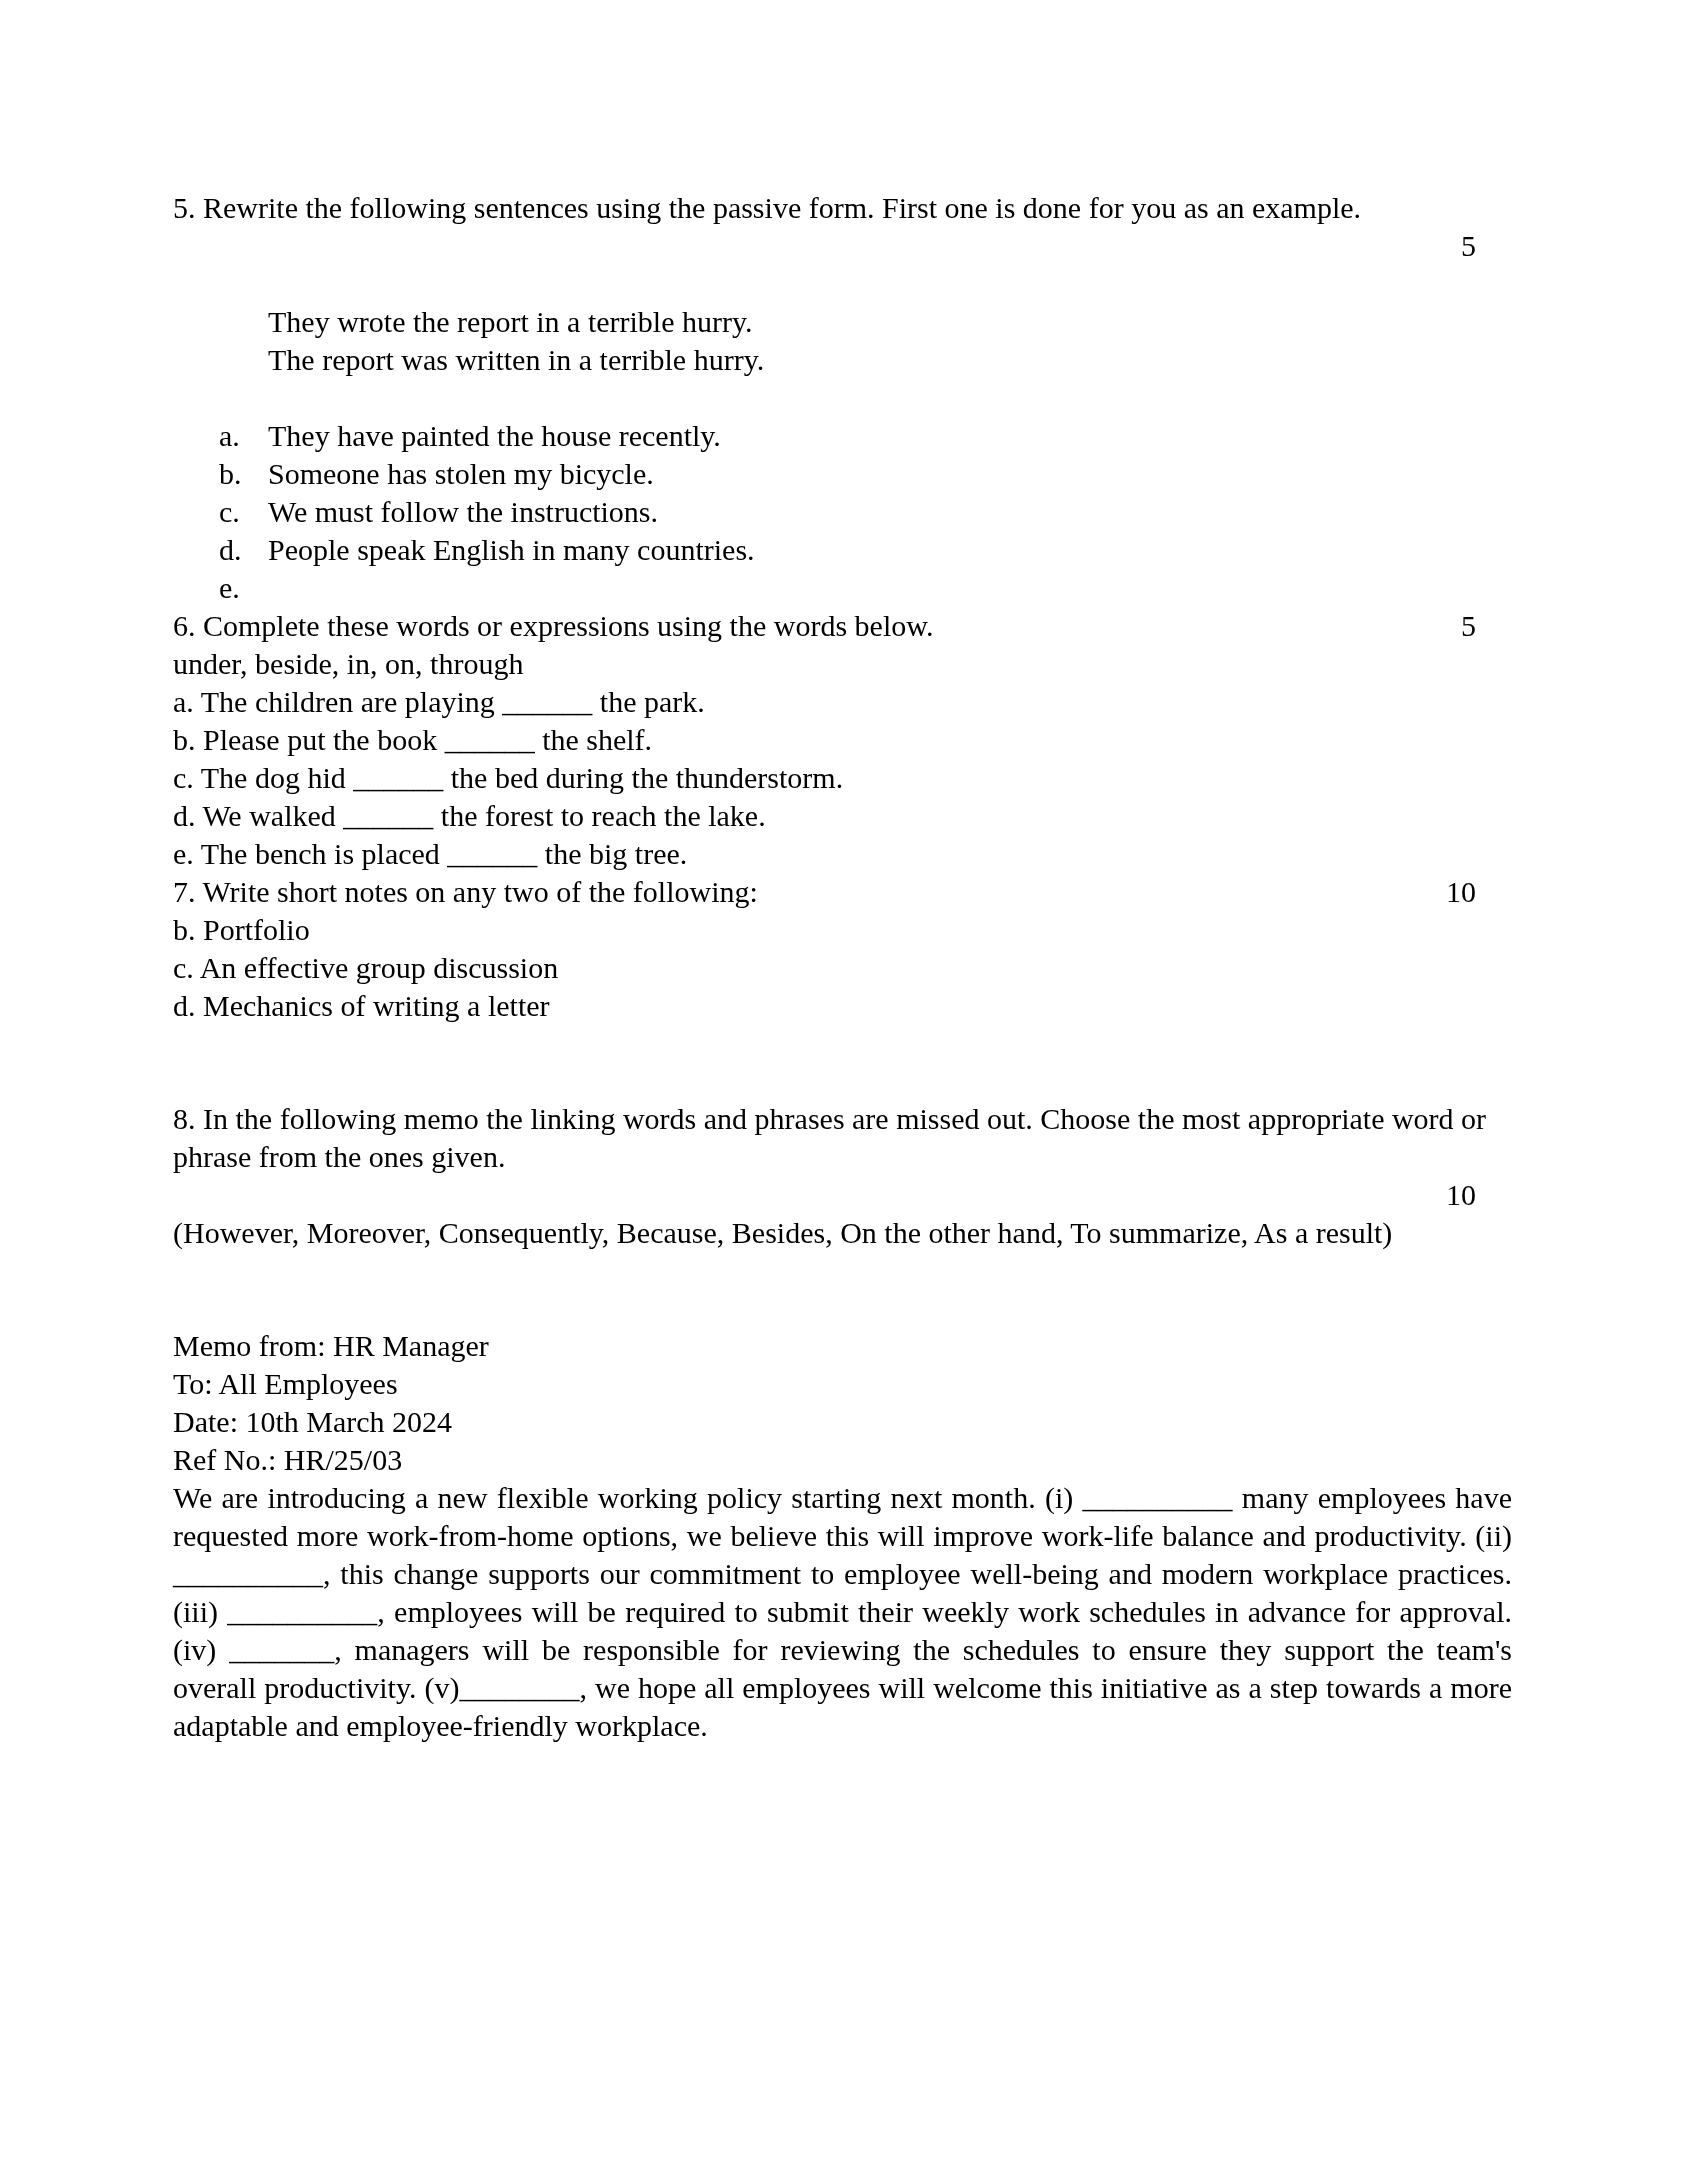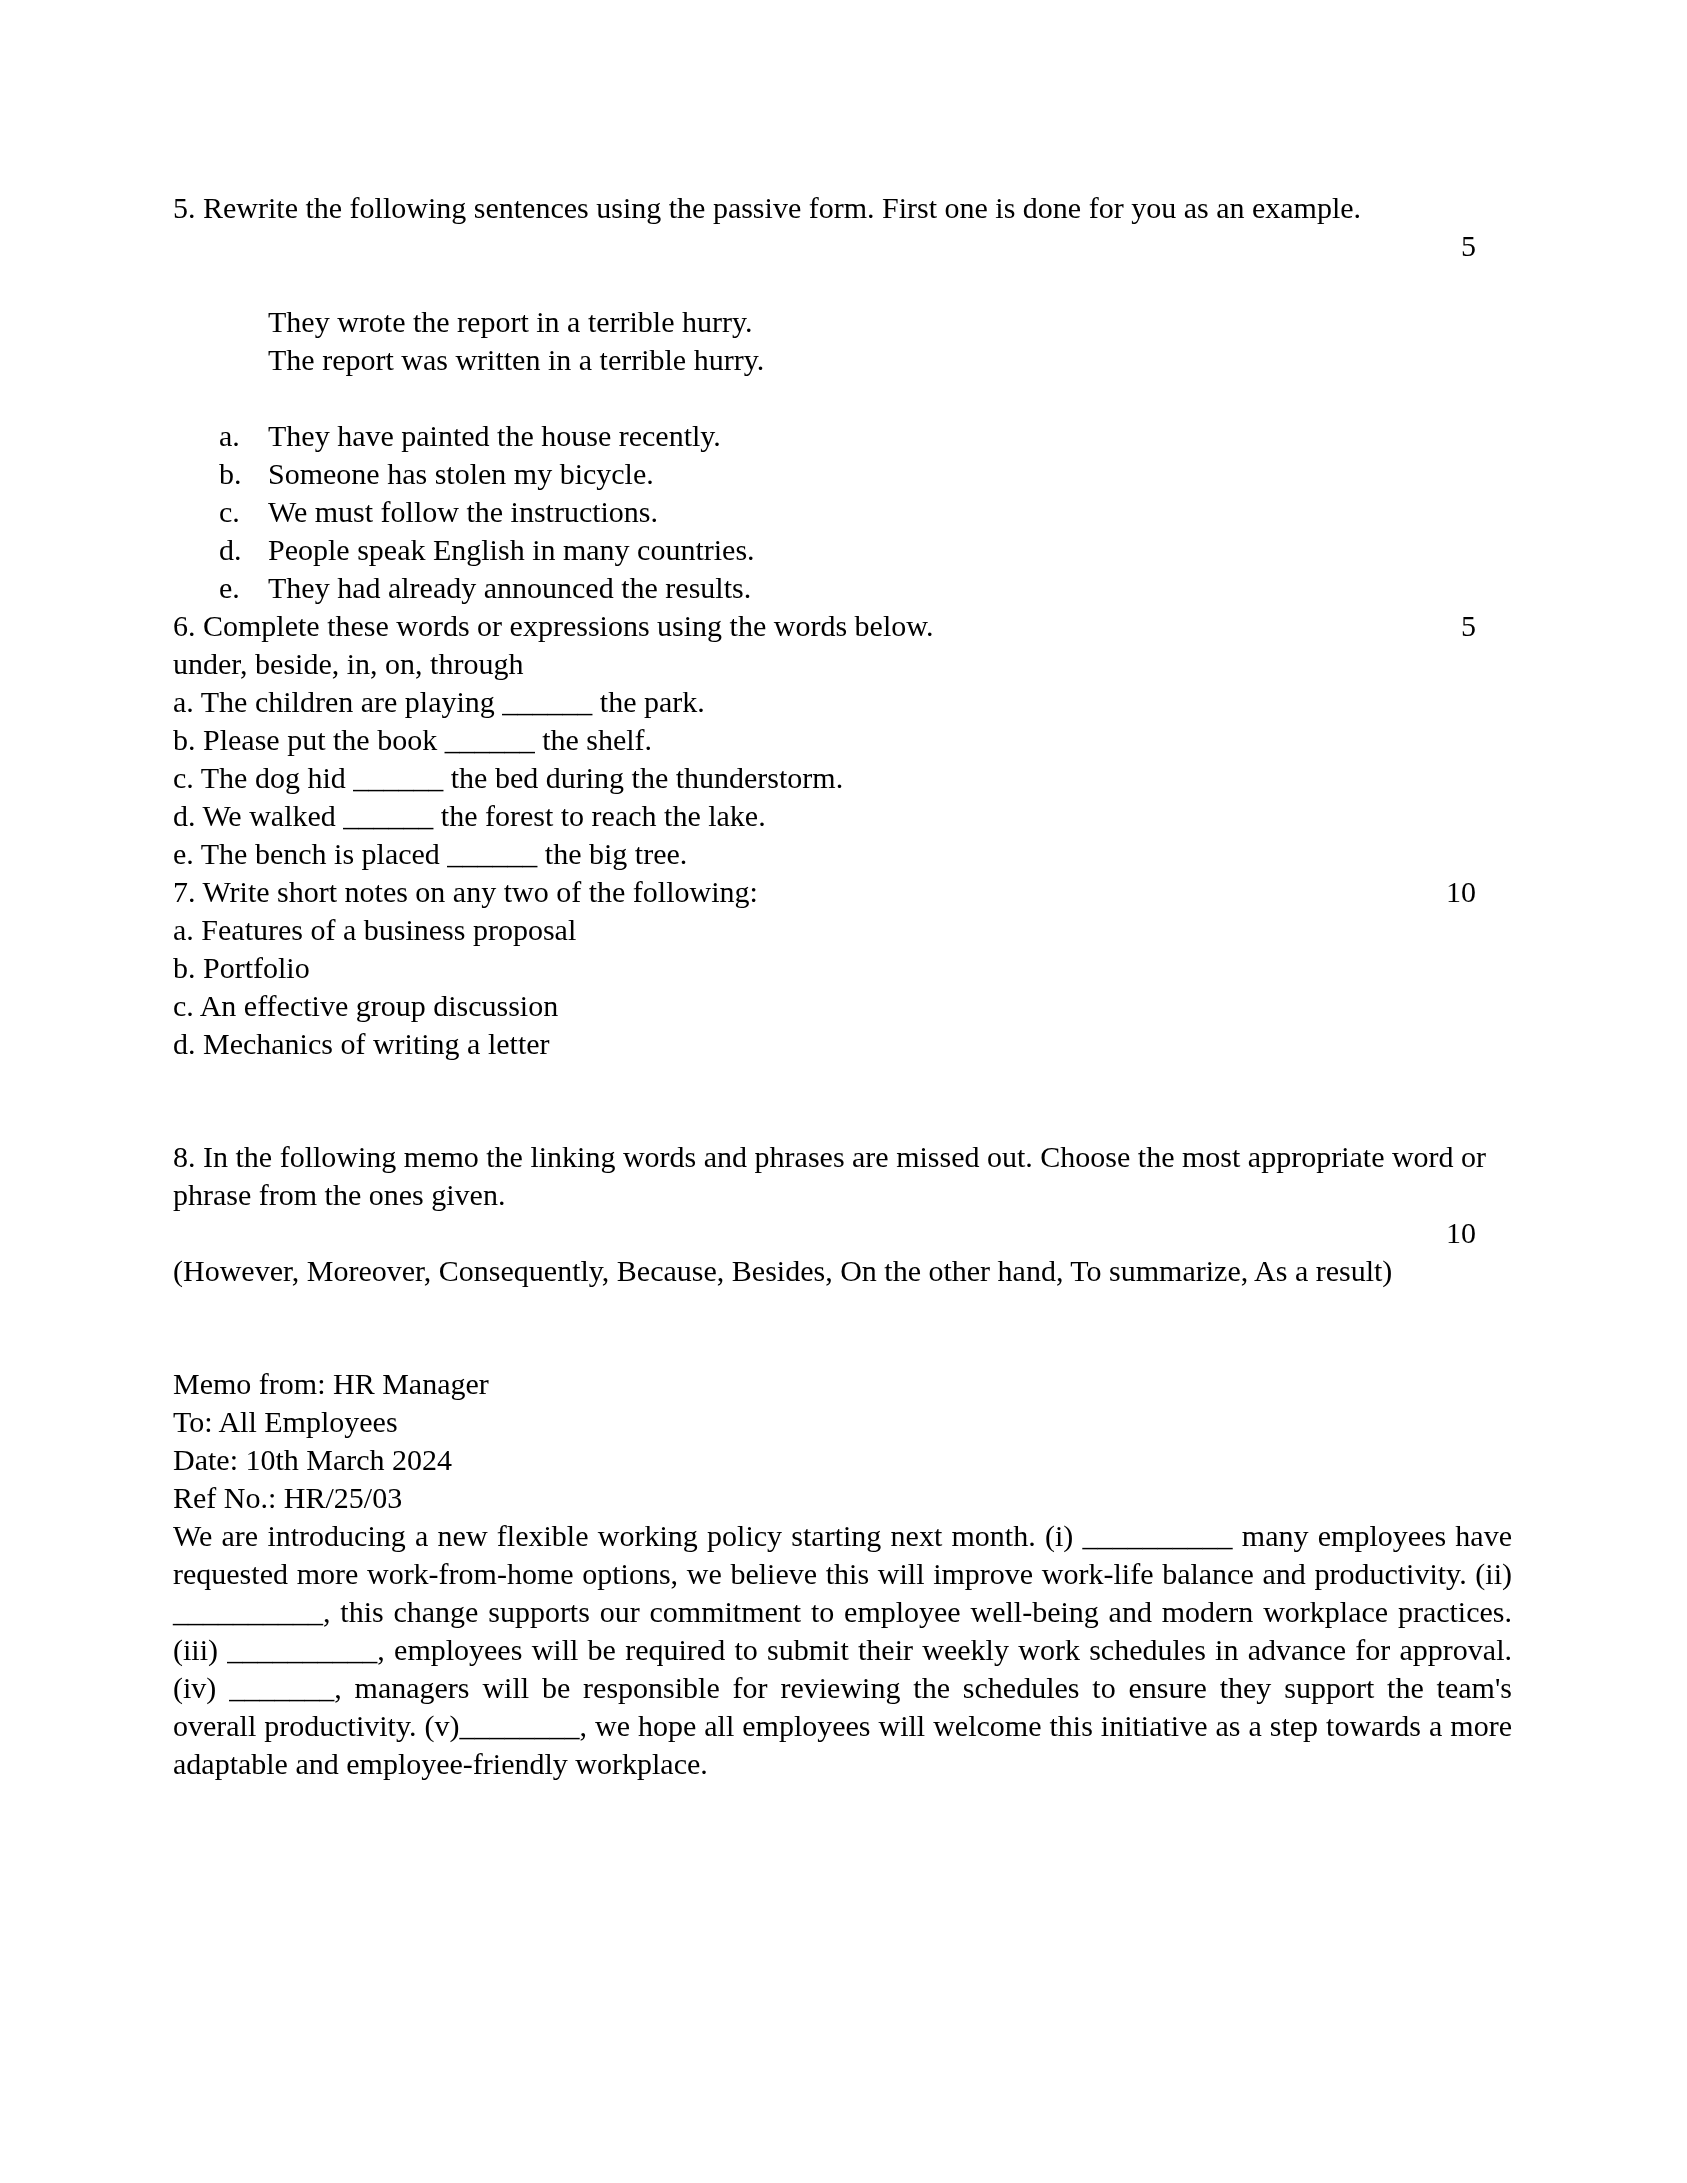--- a/index.html
+++ b/index.html
@@ -79,21 +79,20 @@
     <div class="li line">
       <span class="lbl">c.</span>
       <span>We must follow the instructions.</span>
     </div>
     <div class="li line">
       <span class="lbl">d.</span>
       <span>People speak English in many countries.</span>
     </div>
     <div class="li line">
       <span class="lbl">e.</span>
-      <span>They had already announced the results.</span>
     </div>
   </div>
 
   <div class="title-row mt1">
     <span>6. Complete these words or expressions using the words below.</span>
     <span class="marks">5</span>
   </div>
 
   <div class="line b mt1">under, beside, in, on, through</div>
 
@@ -104,21 +103,20 @@
     <div class="line">d. We walked ______ the forest to reach the lake.</div>
     <div class="line">e. The bench is placed ______ the big tree.</div>
   </div>
 
   <div class="title-row mt1">
     <span><span>7. Write short notes on any </span><span class="b">two</span><span> of the following:</span></span>
     <span class="marks">10</span>
   </div>
 
   <div class="mt1">
-    <div class="line">a. Features of a business proposal</div>
     <div class="line">b. Portfolio</div>
     <div class="line">c. An effective group discussion</div>
     <div class="line">d. Mechanics of writing a letter</div>
   </div>
 
   <div class="mt2">8. In the following memo the linking words and phrases are missed out. Choose the most appropriate word or phrase from the ones given.</div>
   <div class="line marks-line">10</div>
   <div class="b">(However, Moreover, Consequently, Because, Besides, On the other hand, To summarize, As a result)</div>
 
   <div class="mt2">

